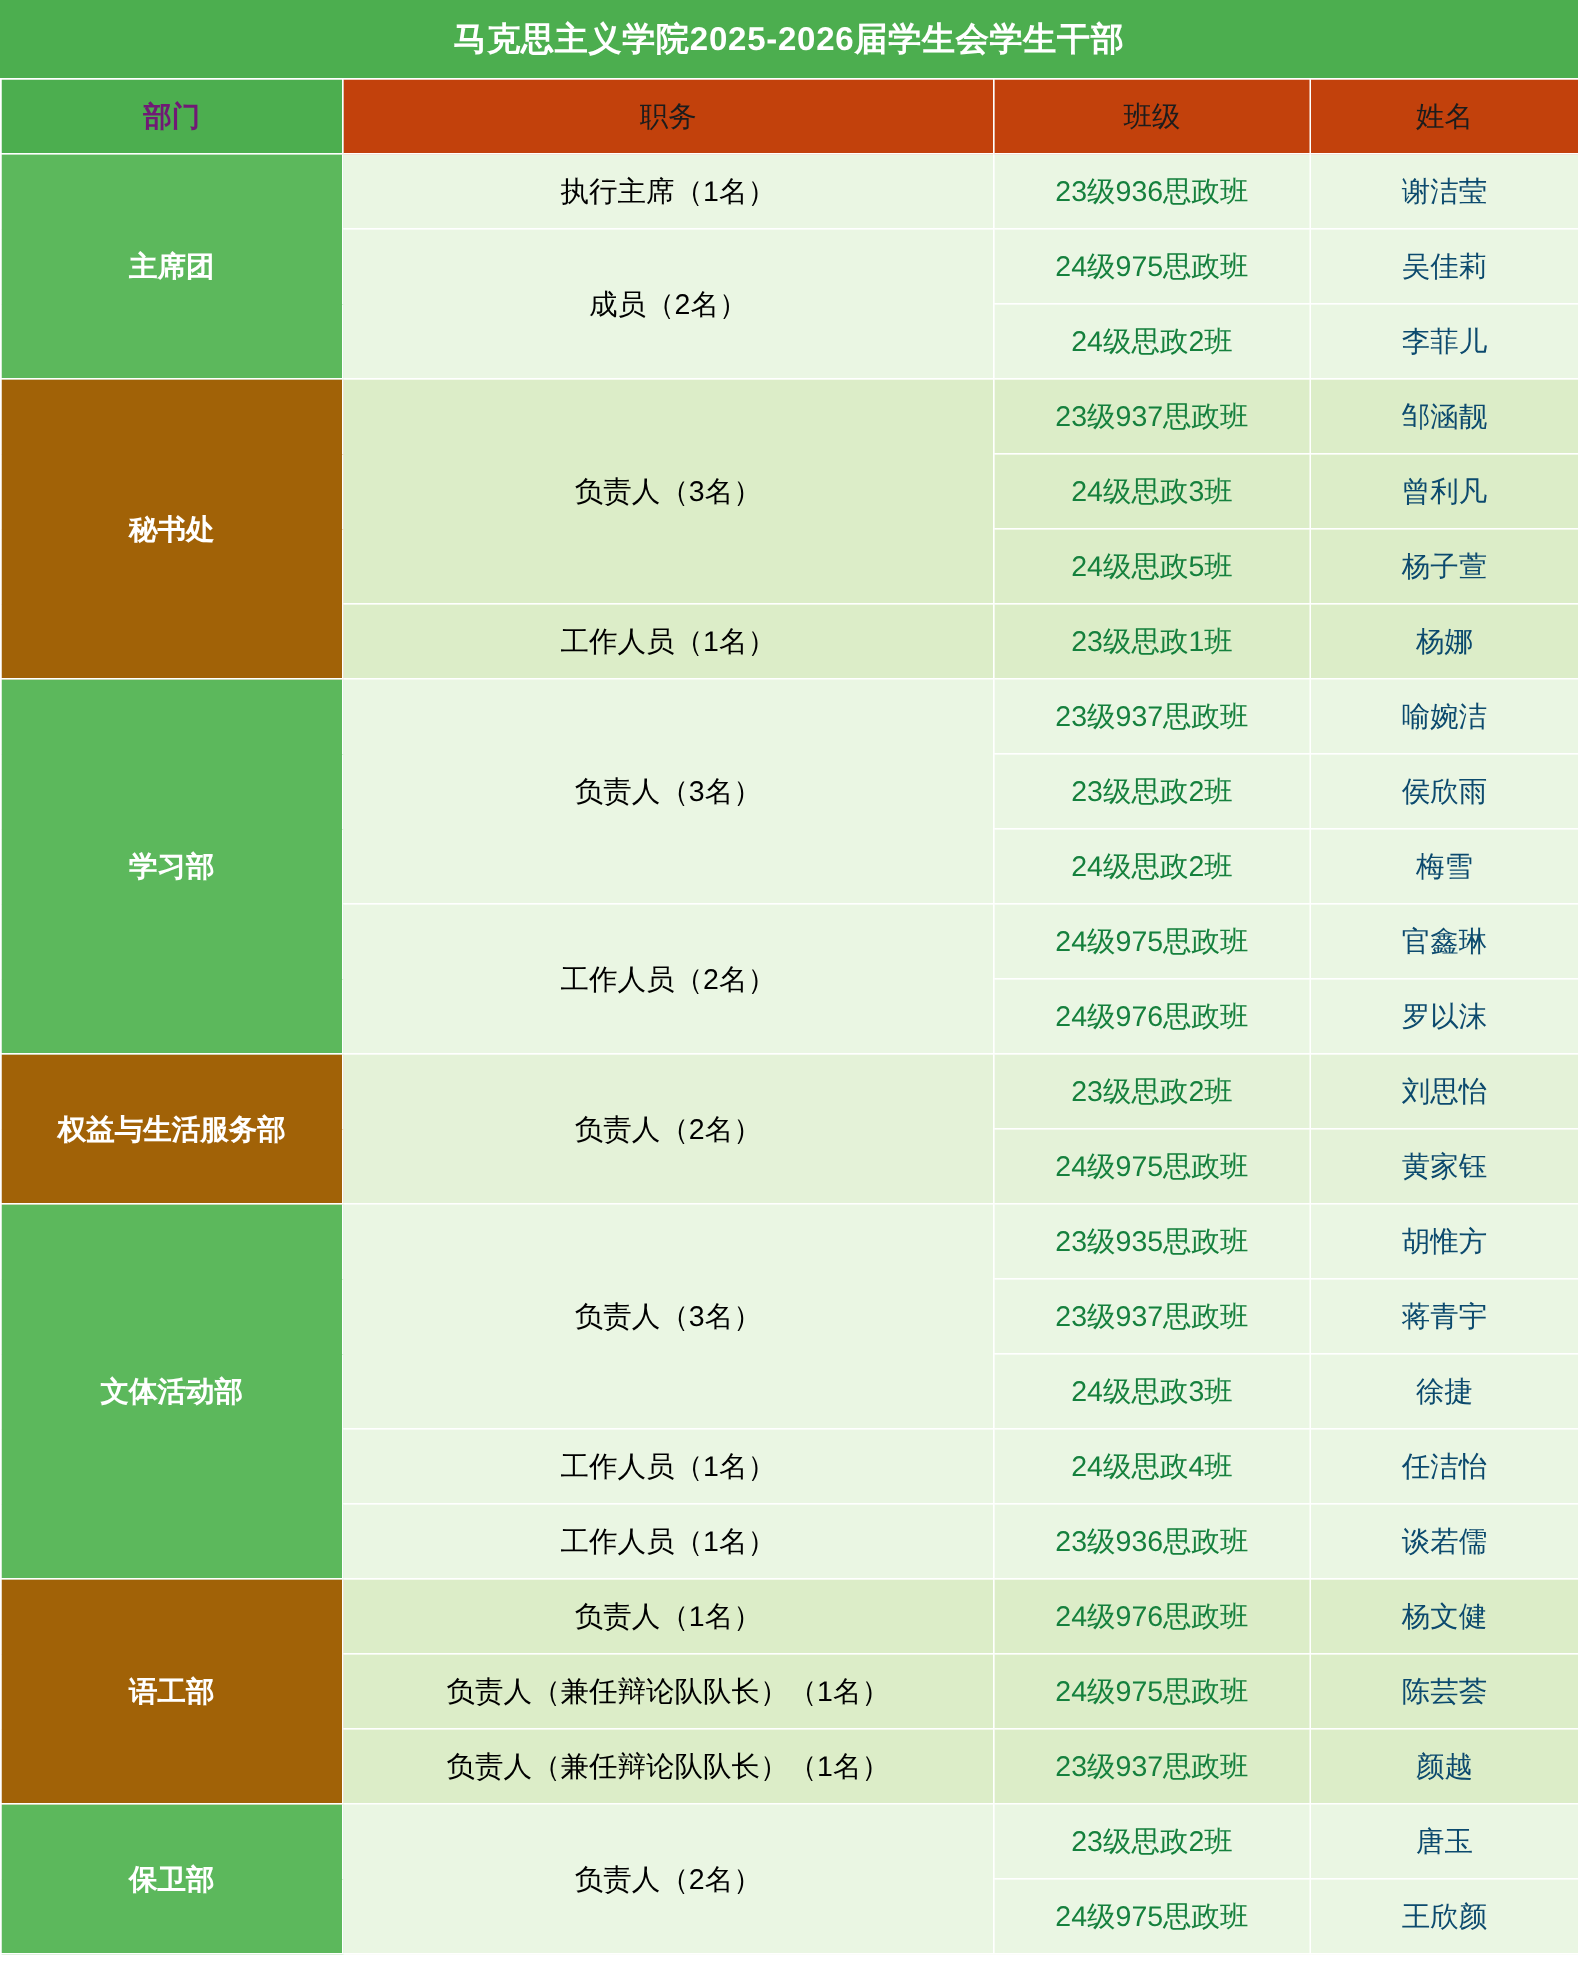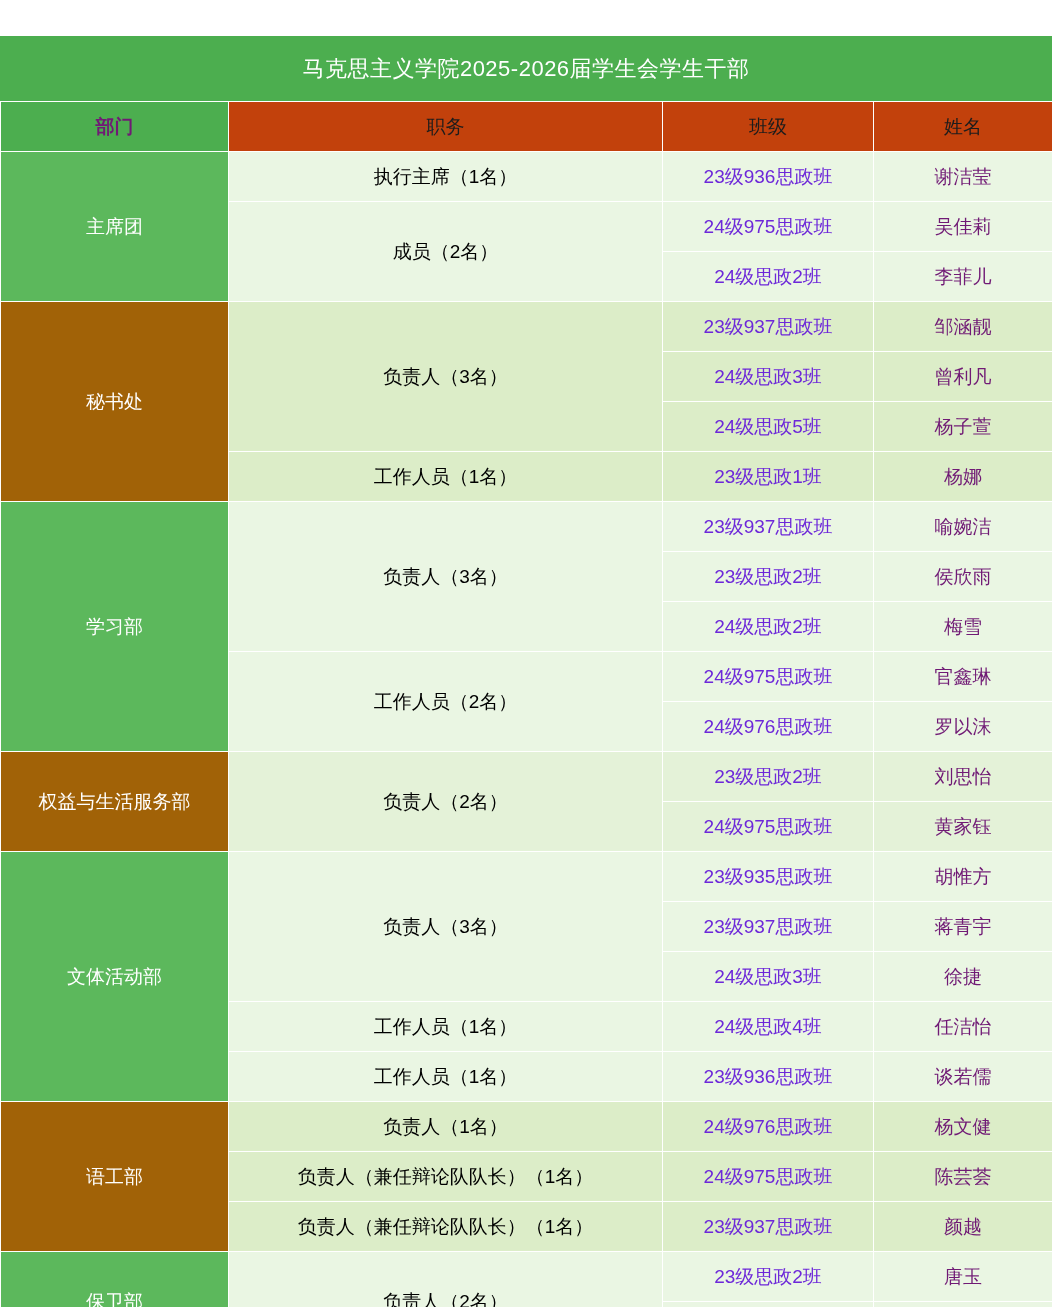--- a/index.html
+++ b/index.html
@@ -9,30 +9,29 @@
   }
   body {
     width: 1052px;
     font-family: "Liberation Sans", "DejaVu Sans", sans-serif;
   }
   .sheet {
     width: 1052px;
     box-sizing: border-box;
   }
   .title-bar {
-    height: 65px;
+    height: 52px;
     background: #4cae4f;
     color: #ffffff;
     display: flex;
     align-items: center;
     justify-content: center;
     font-size: 22px;
-    font-weight: normal;
+    font-weight: bold;
     letter-spacing: 0.5px;
-    margin-top: 36px;
   }
   table.roster {
     border-collapse: collapse;
     width: 1052px;
     table-layout: fixed;
   }
   table.roster td {
     border: 1px solid #ffffff;
     font-size: 19px;
     text-align: center;
@@ -57,36 +56,36 @@
     background: #c2410c;
     color: #1c1c1c;
     height: 50px;
     font-weight: normal;
   }
 
   
   .dept {
     background: #5cb85c;
     color: #ffffff;
-    font-weight: normal;
+    font-weight: bold;
     font-size: 20px;
   }
   .dept-alt {
     background: #a16207;
   }
 
   
   .tint-a { background: #eaf6e3; }
   .tint-b { background: #dcedc8; }
   .tint-c { background: #e4f2d8; }
 
   .role { font-size: 19px; color: #000000; }
   .role-sm { font-size: 17px; }
-  .cls { font-size: 18px; color: #6d28d9; }
-  .nm { font-size: 19px; color: #701a75; }
+  .cls { font-size: 18px; color: #15803d; }
+  .nm { font-size: 19px; color: #0c4a6e; }
   .row-h { height: 50px; }
 </style>
 </head>
 <body>
 
 <div class="sheet">
 
   <div class="title-bar">马克思主义学院2025-2026届学生会学生干部</div>
 
   <table class="roster">

